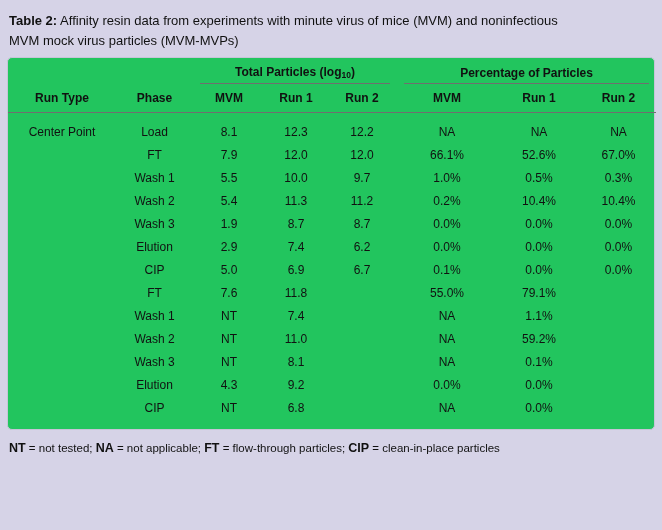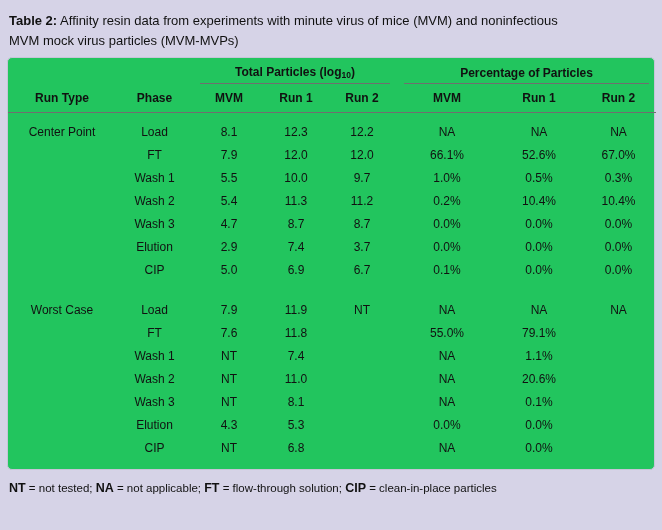--- a/index.html
+++ b/index.html
@@ -151,57 +151,47 @@
             <td>5.4</td>
             <td>11.3</td>
             <td>11.2</td>
             <td>0.2%</td>
             <td>10.4%</td>
             <td>10.4%</td>
           </tr>
           <tr>
             <td class="left run-type"></td>
             <td class="left">Wash 3</td>
-            <td>4.7</td>
+            <td>1.9</td>
             <td>8.7</td>
             <td>8.7</td>
             <td>0.0%</td>
             <td>0.0%</td>
             <td>0.0%</td>
           </tr>
           <tr>
             <td class="left run-type"></td>
             <td class="left">Elution</td>
             <td>2.9</td>
             <td>7.4</td>
-            <td>3.7</td>
+            <td>6.2</td>
             <td>0.0%</td>
             <td>0.0%</td>
             <td>0.0%</td>
           </tr>
           <tr>
             <td class="left run-type"></td>
             <td class="left">CIP</td>
             <td>5.0</td>
             <td>6.9</td>
             <td>6.7</td>
             <td>0.1%</td>
             <td>0.0%</td>
             <td>0.0%</td>
           </tr>
-          <tr class="section-start">
-            <td class="left run-type">Worst Case</td>
-            <td class="left">Load</td>
-            <td>7.9</td>
-            <td>11.9</td>
-            <td>NT</td>
-            <td>NA</td>
-            <td>NA</td>
-            <td>NA</td>
-          </tr>
           <tr>
             <td class="left run-type"></td>
             <td class="left">FT</td>
             <td>7.6</td>
             <td>11.8</td>
             <td></td>
             <td>55.0%</td>
             <td>79.1%</td>
             <td></td>
           </tr>
@@ -215,52 +205,52 @@
             <td>1.1%</td>
             <td></td>
           </tr>
           <tr>
             <td class="left run-type"></td>
             <td class="left">Wash 2</td>
             <td>NT</td>
             <td>11.0</td>
             <td></td>
             <td>NA</td>
-            <td>20.6%</td>
+            <td>59.2%</td>
             <td></td>
           </tr>
           <tr>
             <td class="left run-type"></td>
             <td class="left">Wash 3</td>
             <td>NT</td>
             <td>8.1</td>
             <td></td>
             <td>NA</td>
             <td>0.1%</td>
             <td></td>
           </tr>
           <tr>
             <td class="left run-type"></td>
             <td class="left">Elution</td>
             <td>4.3</td>
-            <td>5.3</td>
+            <td>9.2</td>
             <td></td>
             <td>0.0%</td>
             <td>0.0%</td>
             <td></td>
           </tr>
           <tr>
             <td class="left run-type"></td>
             <td class="left">CIP</td>
             <td>NT</td>
             <td>6.8</td>
             <td></td>
             <td>NA</td>
             <td>0.0%</td>
             <td></td>
           </tr>
         </tbody>
     </table>
   </div>
 
-  <div class="footnote"><b>NT</b><span> = not tested; </span><b>NA</b><span> = not applicable; </span><b>FT</b><span> = flow-through solution; </span><b>CIP</b><span> = clean-in-place particles</span></div>
+  <div class="footnote"><b>NT</b><span> = not tested; </span><b>NA</b><span> = not applicable; </span><b>FT</b><span> = flow-through particles; </span><b>CIP</b><span> = clean-in-place particles</span></div>
 
 </div>
 
 </body></html>

